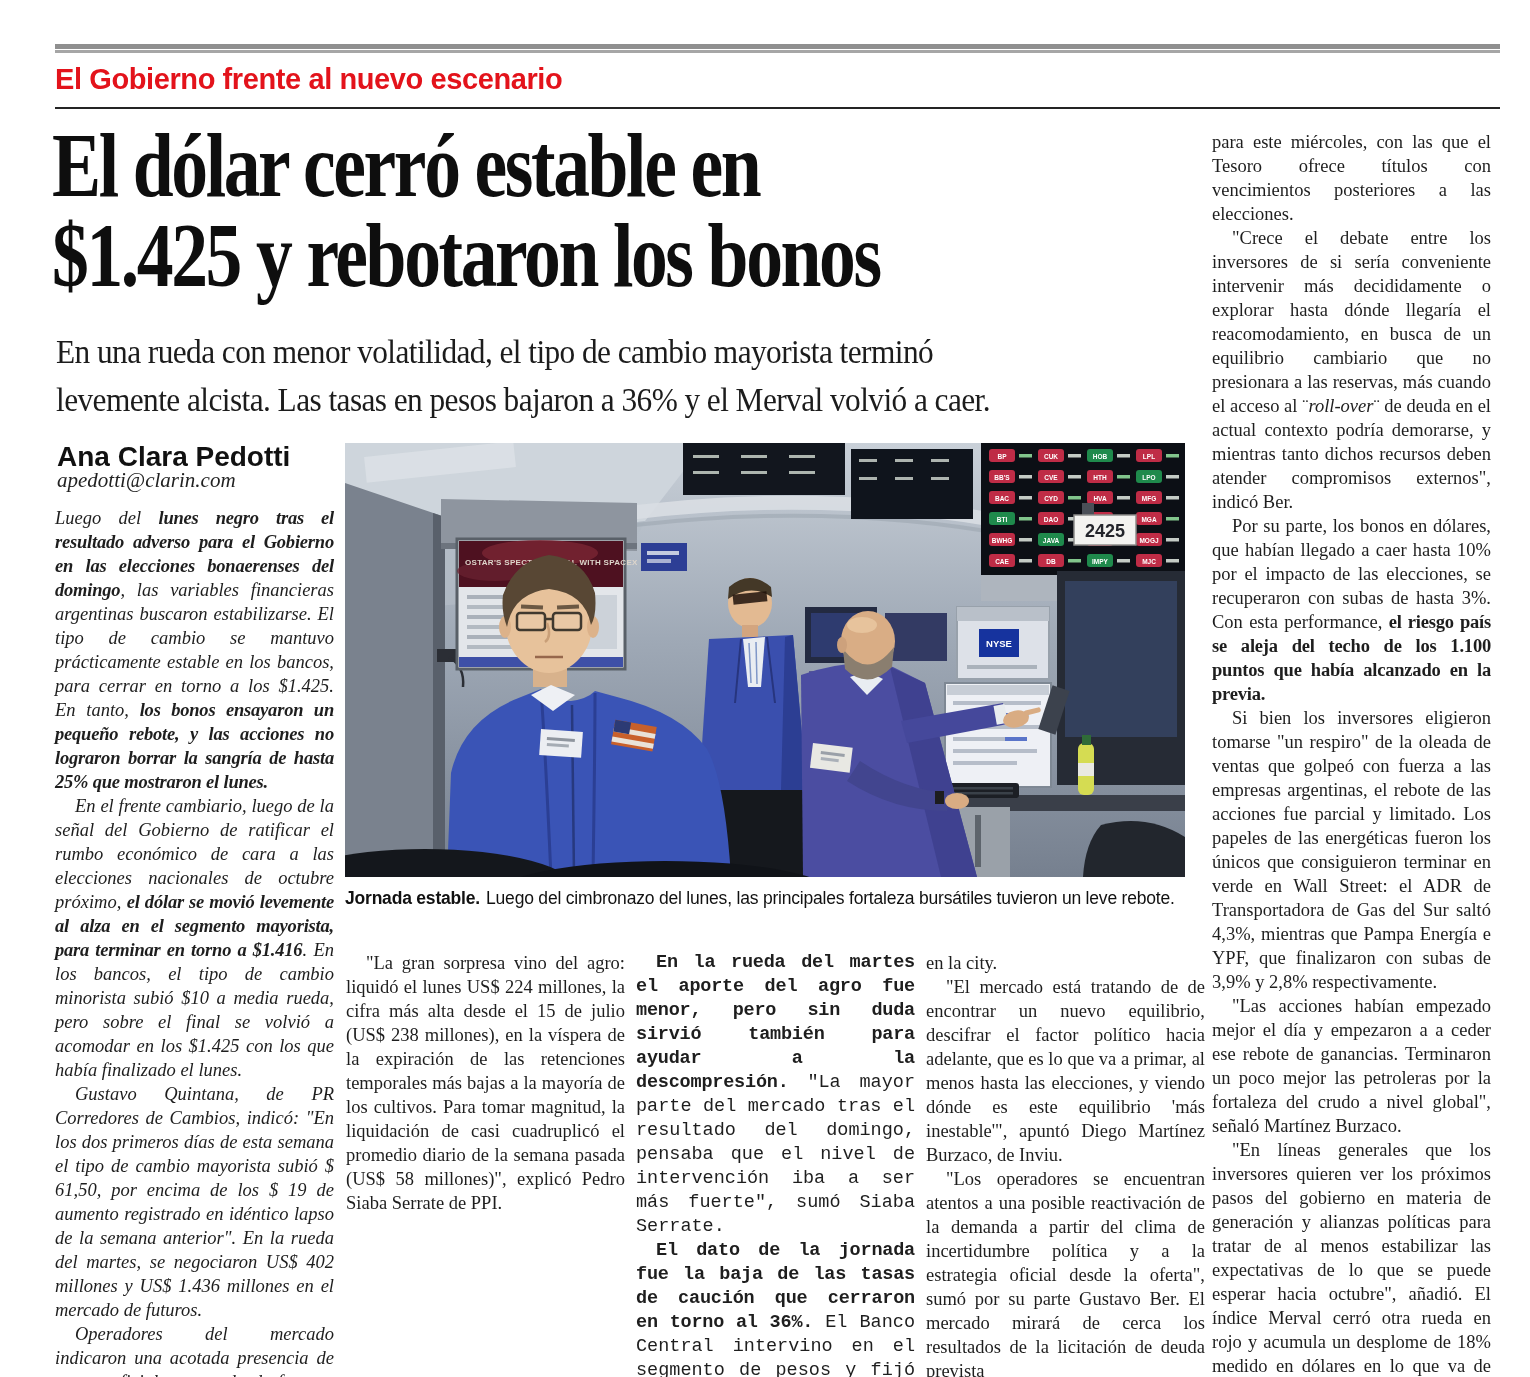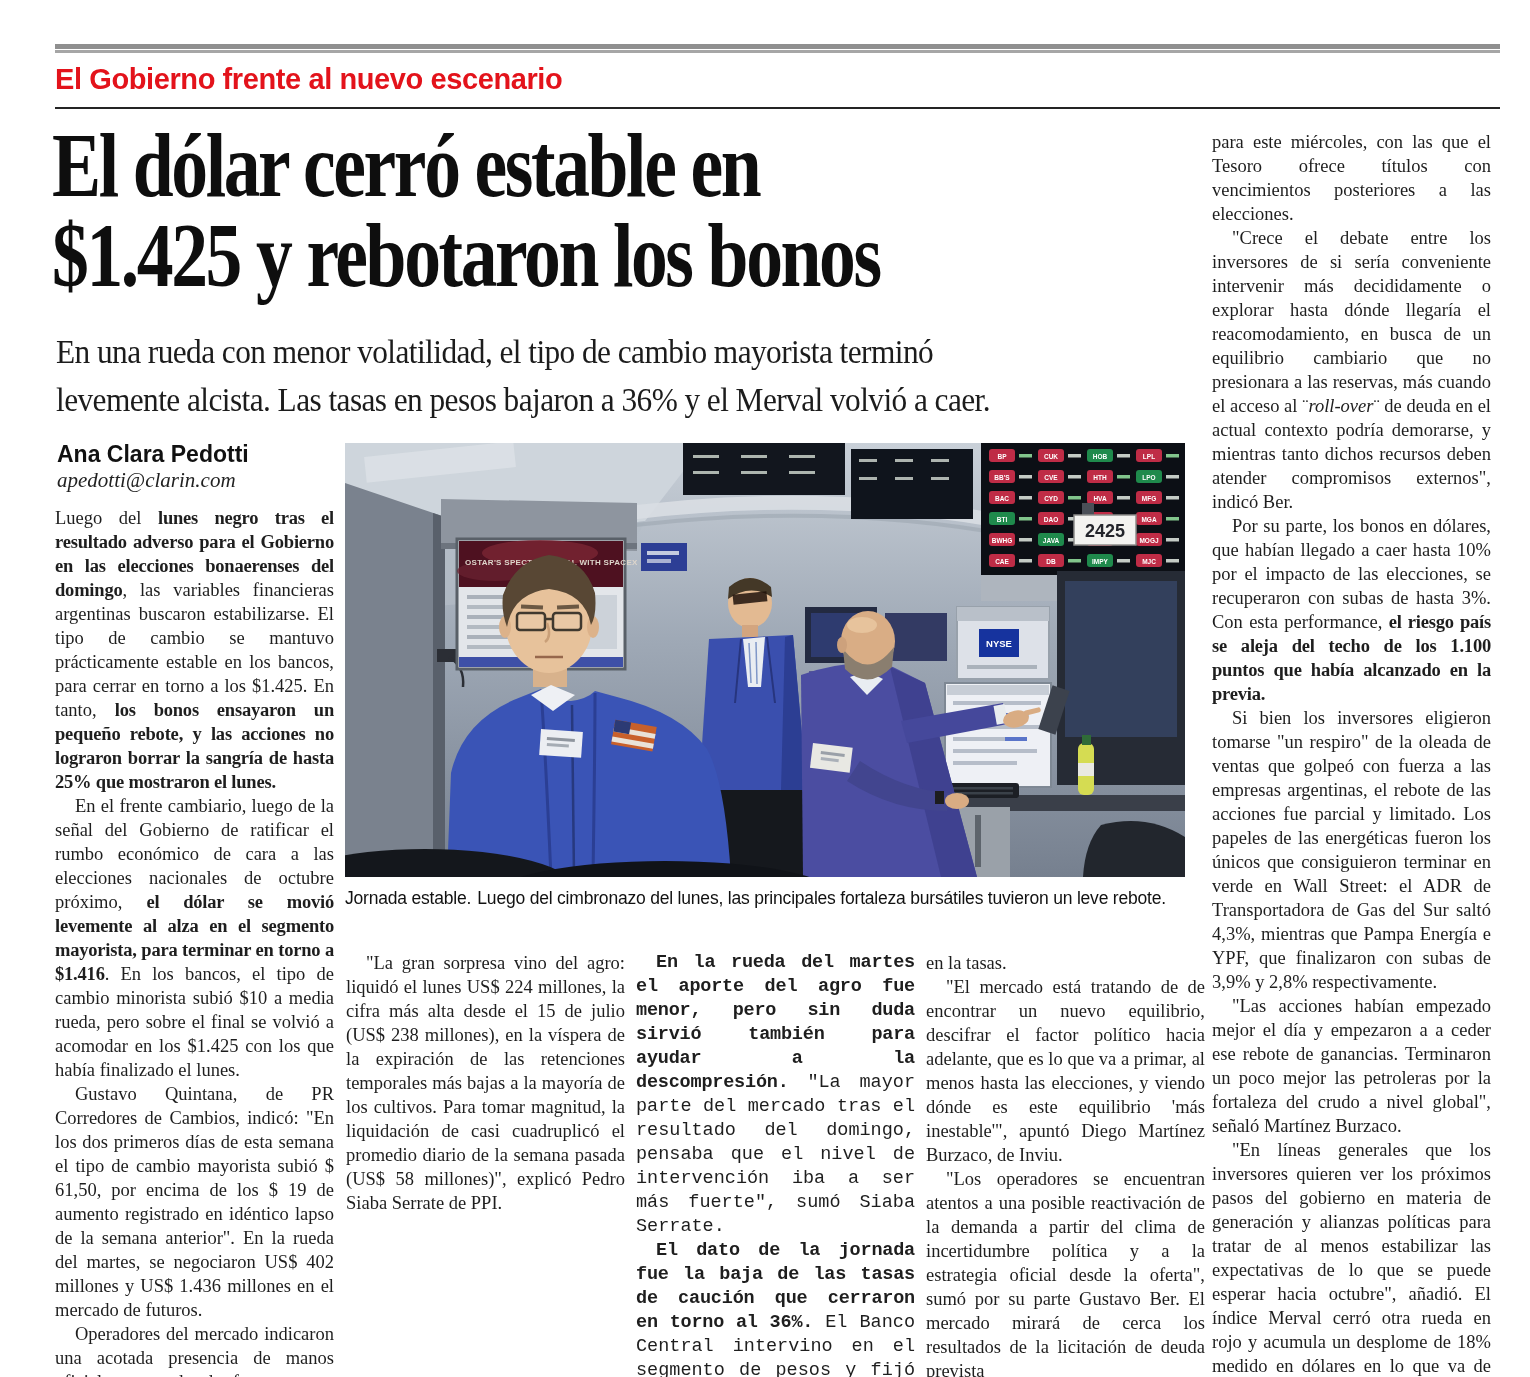--- a/index.html
+++ b/index.html
@@ -9,35 +9,35 @@
   .rule-top{left:55px;top:44px;width:1445px;height:9px;
             background:linear-gradient(#8f8f8f 0 52%,#ffffff 52% 72%,#a6a6a6 72% 100%);}
   .kicker{left:55px;top:63px;font-family:"Liberation Sans","DejaVu Sans",sans-serif;
           font-weight:700;font-size:29px;letter-spacing:-.4px;color:#e3131b;}
   .rule-kicker{left:55px;top:107px;width:1445px;height:2px;background:#242424;}
   .headline{left:52px;top:120px;font-weight:700;font-size:92px;line-height:90px;
             letter-spacing:-3px;color:#0e0e0e;transform:scaleX(.8);transform-origin:left top;
             white-space:nowrap;}
   .deck{left:56px;top:328px;font-size:33px;line-height:48px;letter-spacing:-.6px;color:#1c1c1c;
         white-space:nowrap;transform:scaleX(.95);transform-origin:left top;}
-  .byline-author{left:57px;top:441px;font-family:"Liberation Sans",sans-serif;font-weight:700;font-size:23px;color:#111;}
+  .byline-author{left:57px;top:441px;font-family:"Liberation Sans",sans-serif;font-weight:700;font-size:28px;color:#111;}
   .byline-email{left:57px;top:468px;font-size:21px;color:#222;font-style:italic;}
   .col{width:279px;text-align:justify;font-size:18.5px;line-height:24px;color:#1e1e1e;}
   .col p{margin:0;}
   .col p.ind{text-indent:20px;}
   .col b{letter-spacing:-.2px;}
-  .c1{left:55px;top:506px;height:852px;}
+  .c1{left:55px;top:506px;height:852px;font-style:italic;}
   .c2{left:346px;top:951px;}
   .c3{left:636px;top:951px;font-family:Liberation Mono, monospace;}
   .c4{left:926px;top:951px;}
   .c5{left:1212px;top:130px;}
   .photo{left:345px;top:443px;width:840px;height:434px;display:block;}
   .caption{left:345px;top:888px;width:862px;font-family:"Liberation Sans",sans-serif;
            font-size:17.5px;letter-spacing:-.2px;color:#111;white-space:nowrap;}
-  .caption .lead{font-weight:400;}
+  .caption .lead{font-weight:700;}
   .caption .rest{margin-left:.35em;}
 </style>
 </head>
 <body>
 
 <div class="page">
 
   <div class="abs rule-top"></div>
   <div class="abs kicker">El Gobierno frente al nuevo escenario</div>
   <div class="abs rule-kicker"></div>
@@ -341,21 +341,21 @@
       <p class="para ind">Operadores del mercado indicaron una acotada presencia de manos oficiales mercado de futuros, pero nula actividad en el mercado</p>
     </div>
   <div class="abs col c2">
       <p class="para ind">"La gran sorpresa vino del agro: liquidó el lunes US$ 224 millones, la cifra más alta desde el 15 de julio (US$ 238 millones), en la víspera de la expiración de las retenciones temporales más bajas a la mayoría de los cultivos. Para tomar magnitud, la liquidación de casi cuadruplicó el promedio diario de la semana pasada (US$ 58 millones)", explicó Pedro Siaba Serrate de PPI.</p>
     </div>
   <div class="abs col c3">
       <p class="para ind"><b>En la rueda del martes el aporte del agro fue menor, pero sin duda sirvió también para ayudar a la descompresión.</b> "La mayor parte del mercado tras el resultado del domingo, pensaba que el nivel de intervención iba a ser más fuerte", sumó Siaba Serrate.</p>
       <p class="para ind"><b>El dato de la jornada fue la baja de las tasas de caución que cerraron en torno al 36%.</b> El Banco Central intervino en el segmento de pesos y fijó un piso más bajo para la tasa por la que aspira pesos, que pasó del 45% al 40% anual. "Un tipo de cambio más alto permite que las tasas se descompriman", indicaron</p>
     </div>
   <div class="abs col c4">
-      <p class="para">en la tasas.</p>
+      <p class="para">en la city.</p>
       <p class="para ind">"El mercado está tratando de de encontrar un nuevo equilibrio, descifrar el factor político hacia adelante, que es lo que va a primar, al menos hasta las elecciones, y viendo dónde es este equilibrio 'más inestable'", apuntó Diego Martínez Burzaco, de Inviu.</p>
       <p class="para ind">"Los operadores se encuentran atentos a una posible reactivación de la demanda a partir del clima de incertidumbre política y a la estrategia oficial desde la oferta", sumó por su parte Gustavo Ber. El mercado mirará de cerca los resultados de la licitación de deuda prevista</p>
     </div>
   <div class="abs col c5">
       <p class="para">para este miércoles, con las que el Tesoro ofrece títulos con vencimientos posteriores a las elecciones.</p>
       <p class="para ind">"Crece el debate entre los inversores de si sería conveniente intervenir más decididamente o explorar hasta dónde llegaría el reacomodamiento, en busca de un equilibrio cambiario que no presionara a las reservas, más cuando el acceso al ¨<i>roll-over</i>¨ de deuda en el actual contexto podría demorarse, y mientras tanto dichos recursos deben atender compromisos externos", indicó Ber.</p>
       <p class="para ind">Por su parte, los bonos en dólares, que habían llegado a caer hasta 10% por el impacto de las elecciones, se recuperaron con subas de hasta 3%. Con esta performance, <b>el riesgo país se aleja del techo de los 1.100 puntos que había alcanzado en la previa.</b></p>
       <p class="para ind">Si bien los inversores eligieron tomarse "un respiro" de la oleada de ventas que golpeó con fuerza a las empresas argentinas, el rebote de las acciones fue parcial y limitado. Los papeles de las energéticas fueron los únicos que consiguieron terminar en verde en Wall Street: el ADR de Transportadora de Gas del Sur saltó 4,3%, mientras que Pampa Energía e YPF, que finalizaron con subas de 3,9% y 2,8% respectivamente.</p>
       <p class="para ind">"Las acciones habían empezado mejor el día y empezaron a a ceder ese rebote de ganancias. Terminaron un poco mejor las petroleras por la fortaleza del crudo a nivel global", señaló Martínez Burzaco.</p>
       <p class="para ind">"En líneas generales que los inversores quieren ver los próximos pasos del gobierno en materia de generación y alianzas políticas para tratar de al menos estabilizar las expectativas de lo que se puede esperar hacia octubre", añadió. El índice Merval cerró otra rueda en rojo y acumula un desplome de 18% medido en dólares en lo que va de septiembre. ■</p>

